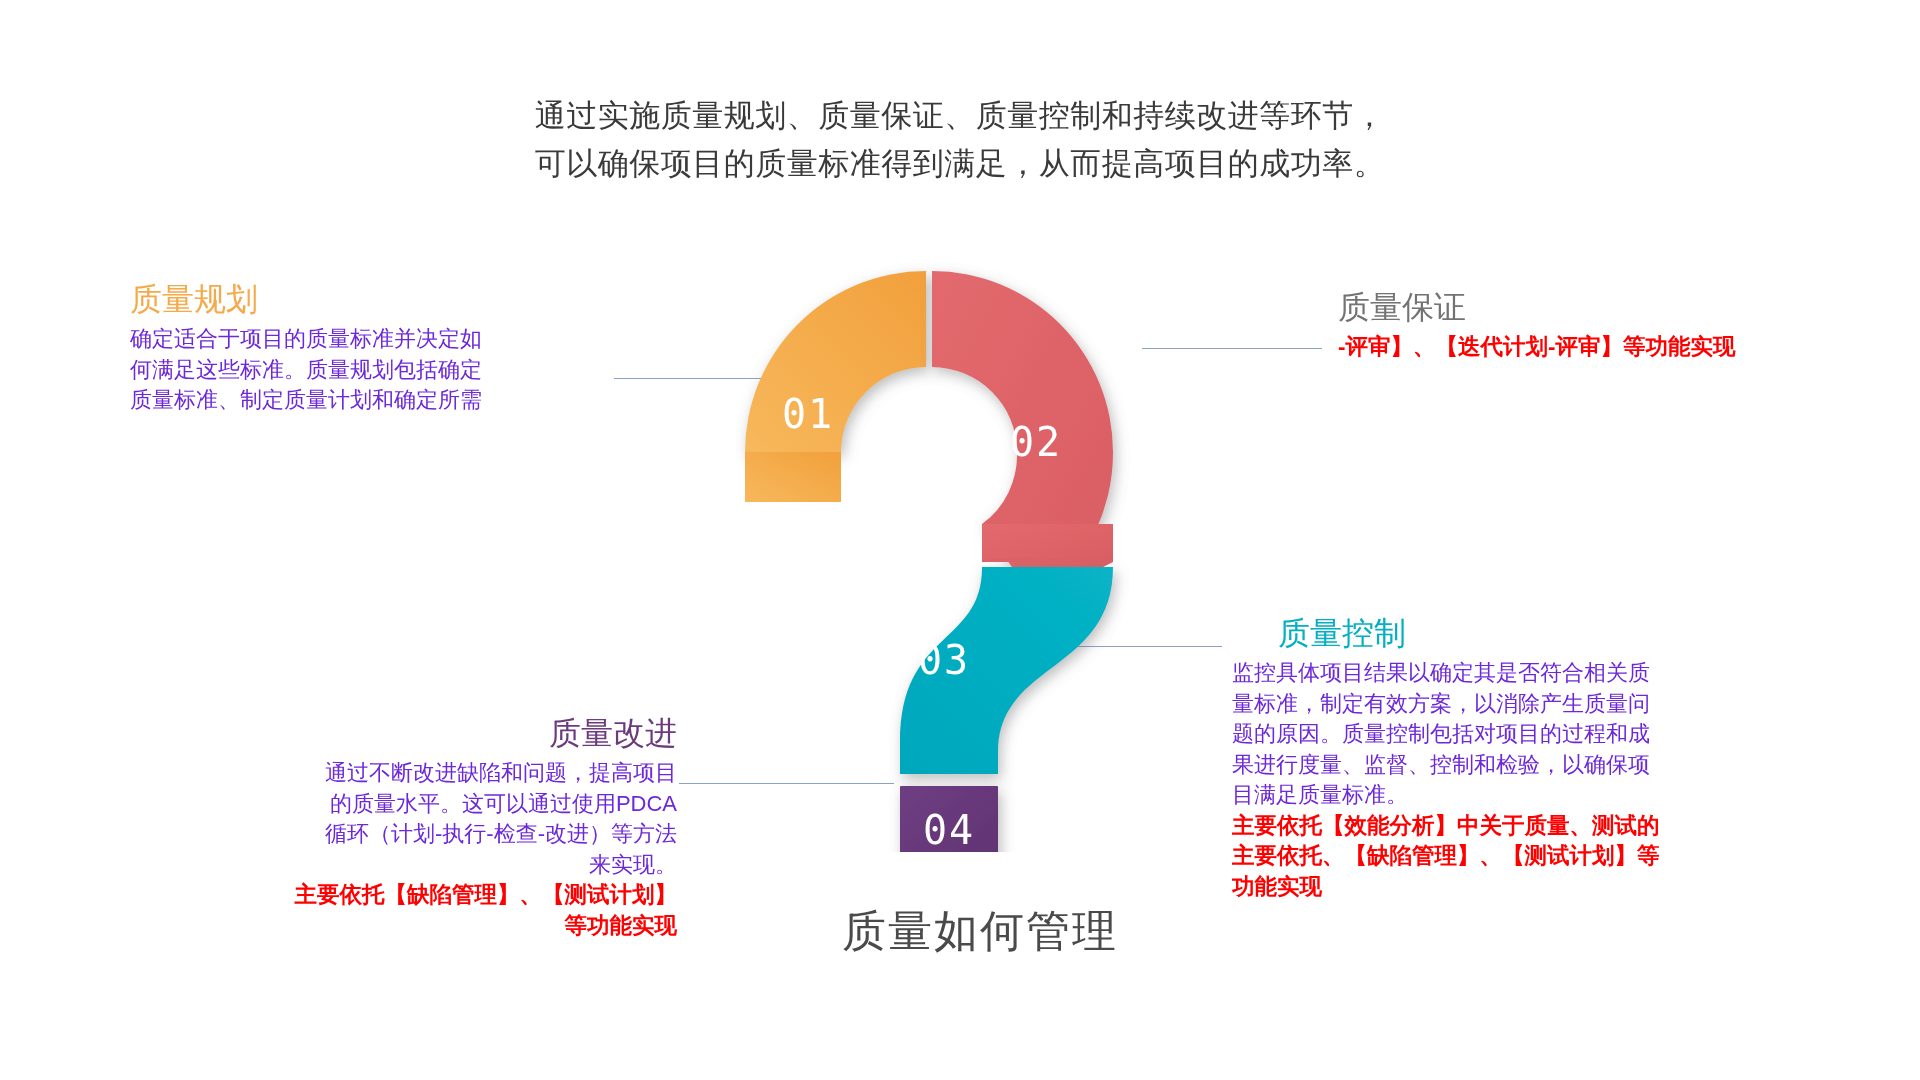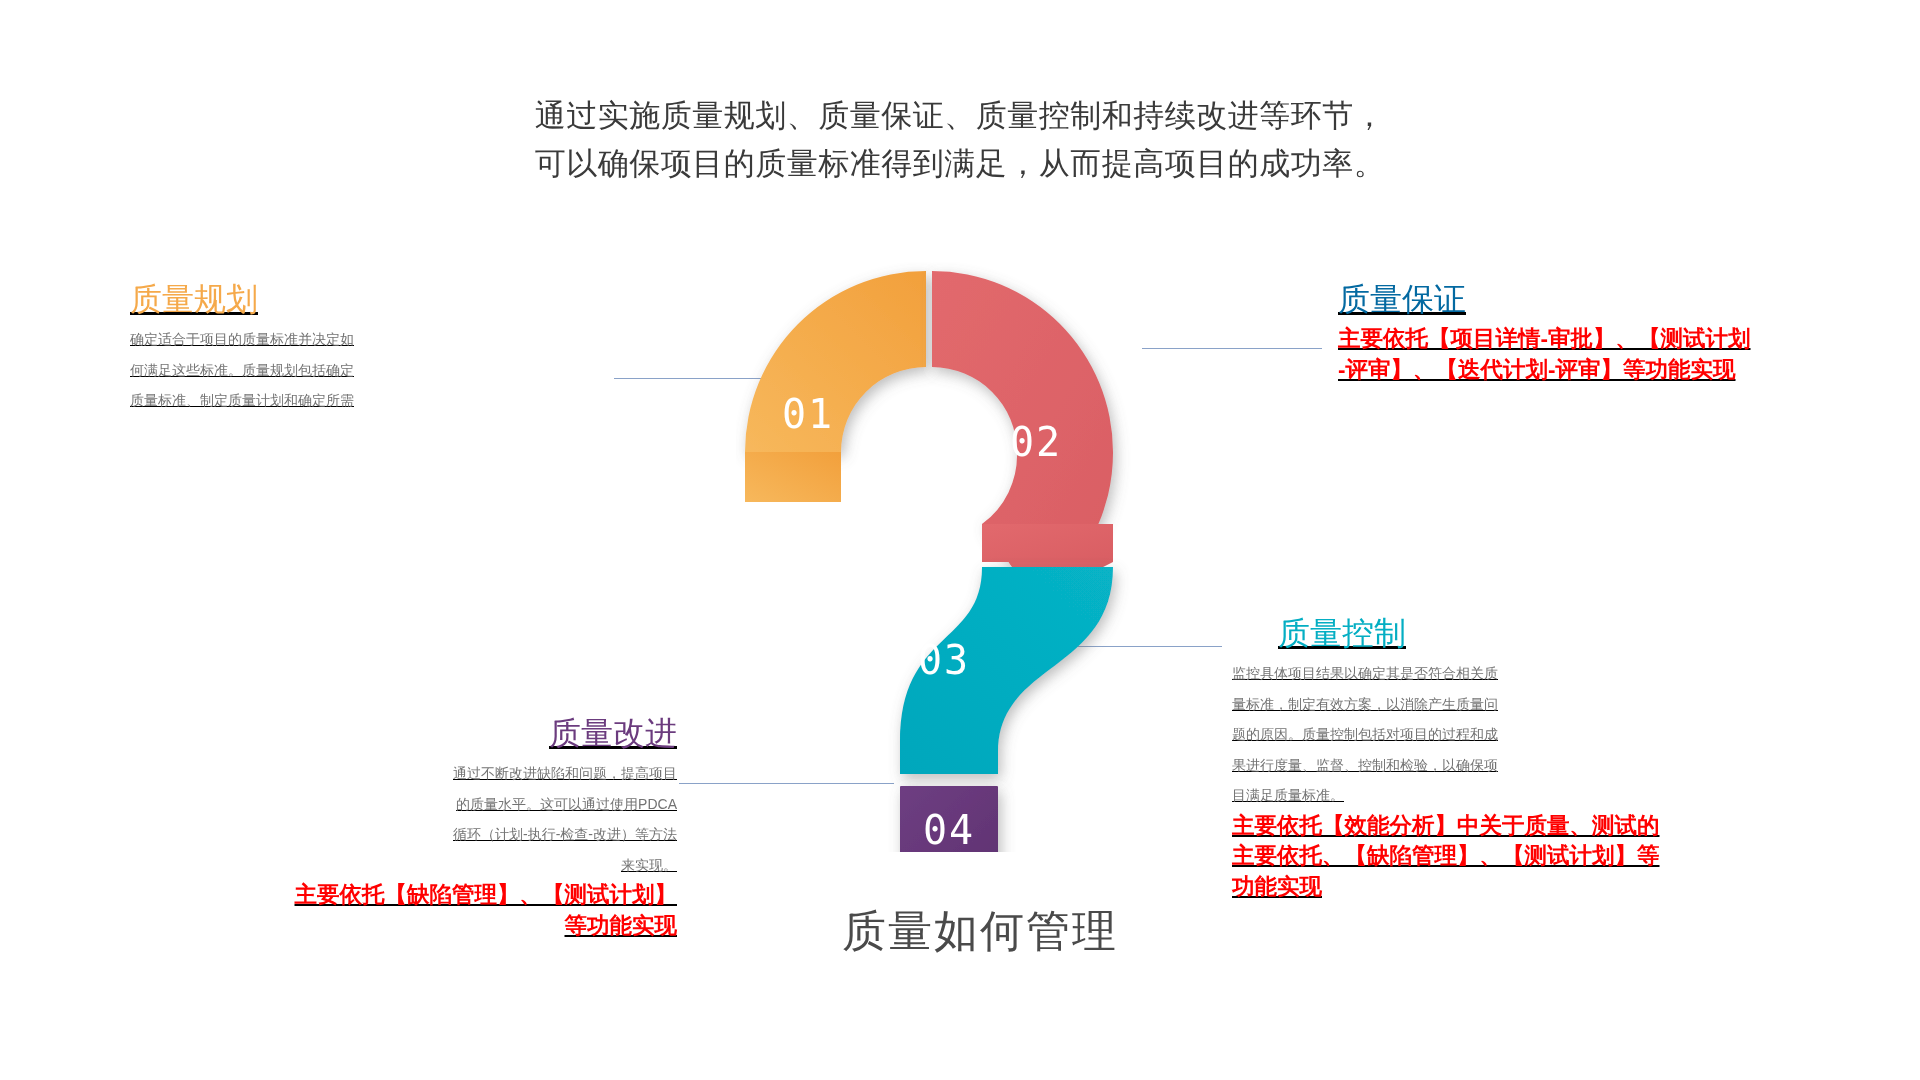--- a/index.html
+++ b/index.html
@@ -18,47 +18,47 @@
     top:92px;left:0;width:1920px;
     text-align:center;
     color:#3a3a3a;
     font-size:31px;
     line-height:48px;
     letter-spacing:0.5px;
   }
   .header div{white-space:nowrap;}
 
   
-  .block{position:absolute;text-decoration:underline;}
+  .block{position:absolute;}
   .block .title{
     font-size:32px;
     line-height:42px;
     margin-bottom:4px;
     white-space:nowrap;
   }
   .block .body{
-    font-size:14px;
+    font-size:22px;
     line-height:30.5px;
-    color:#737373;
+    color:#6d28d9;
   }
   .block .body p{margin:0;}
   .block .note{
     font-size:22.5px;
     line-height:30.5px;
     color:#ff0000;
     font-weight:bold;
   }
   .block .note p{margin:0;}
 
   
   #blk-01{left:130px;top:278px;width:470px;text-align:left;}
   #blk-01 .title{color:#f5a94a;}
 
   #blk-02{left:1338px;top:278px;width:500px;text-align:left;}
-  #blk-02 .title{color:#0369a1;}
+  #blk-02 .title{color:#737373;margin-top:8px;}
 
   #blk-03{left:1232px;top:612px;width:560px;text-align:left;}
   #blk-03 .title{color:#04aec3;margin-left:46px;}
 
   #blk-04{left:207px;top:712px;width:470px;text-align:right;}
   #blk-04 .title{color:#6b3b7e;}
 
   
   .conn{position:absolute;height:0;border-top:1px solid #8aa2c8;}
   #conn-01{left:614px;top:378px;width:152px;}
@@ -162,21 +162,20 @@
     <div class="body">
       <p>确定适合于项目的质量标准并决定如</p>
       <p>何满足这些标准。质量规划包括确定</p>
       <p>质量标准、制定质量计划和确定所需</p>
     </div>
   </div>
 
   <div class="block" id="blk-02">
     <div class="title">质量保证</div>
     <div class="note">
-      <p>主要依托【项目详情-审批】、【测试计划</p>
       <p>-评审】、【迭代计划-评审】等功能实现</p>
     </div>
   </div>
 
   <div class="block" id="blk-03">
     <div class="title">质量控制</div>
     <div class="body">
       <p>监控具体项目结果以确定其是否符合相关质</p>
       <p>量标准，制定有效方案，以消除产生质量问</p>
       <p>题的原因。质量控制包括对项目的过程和成</p>

